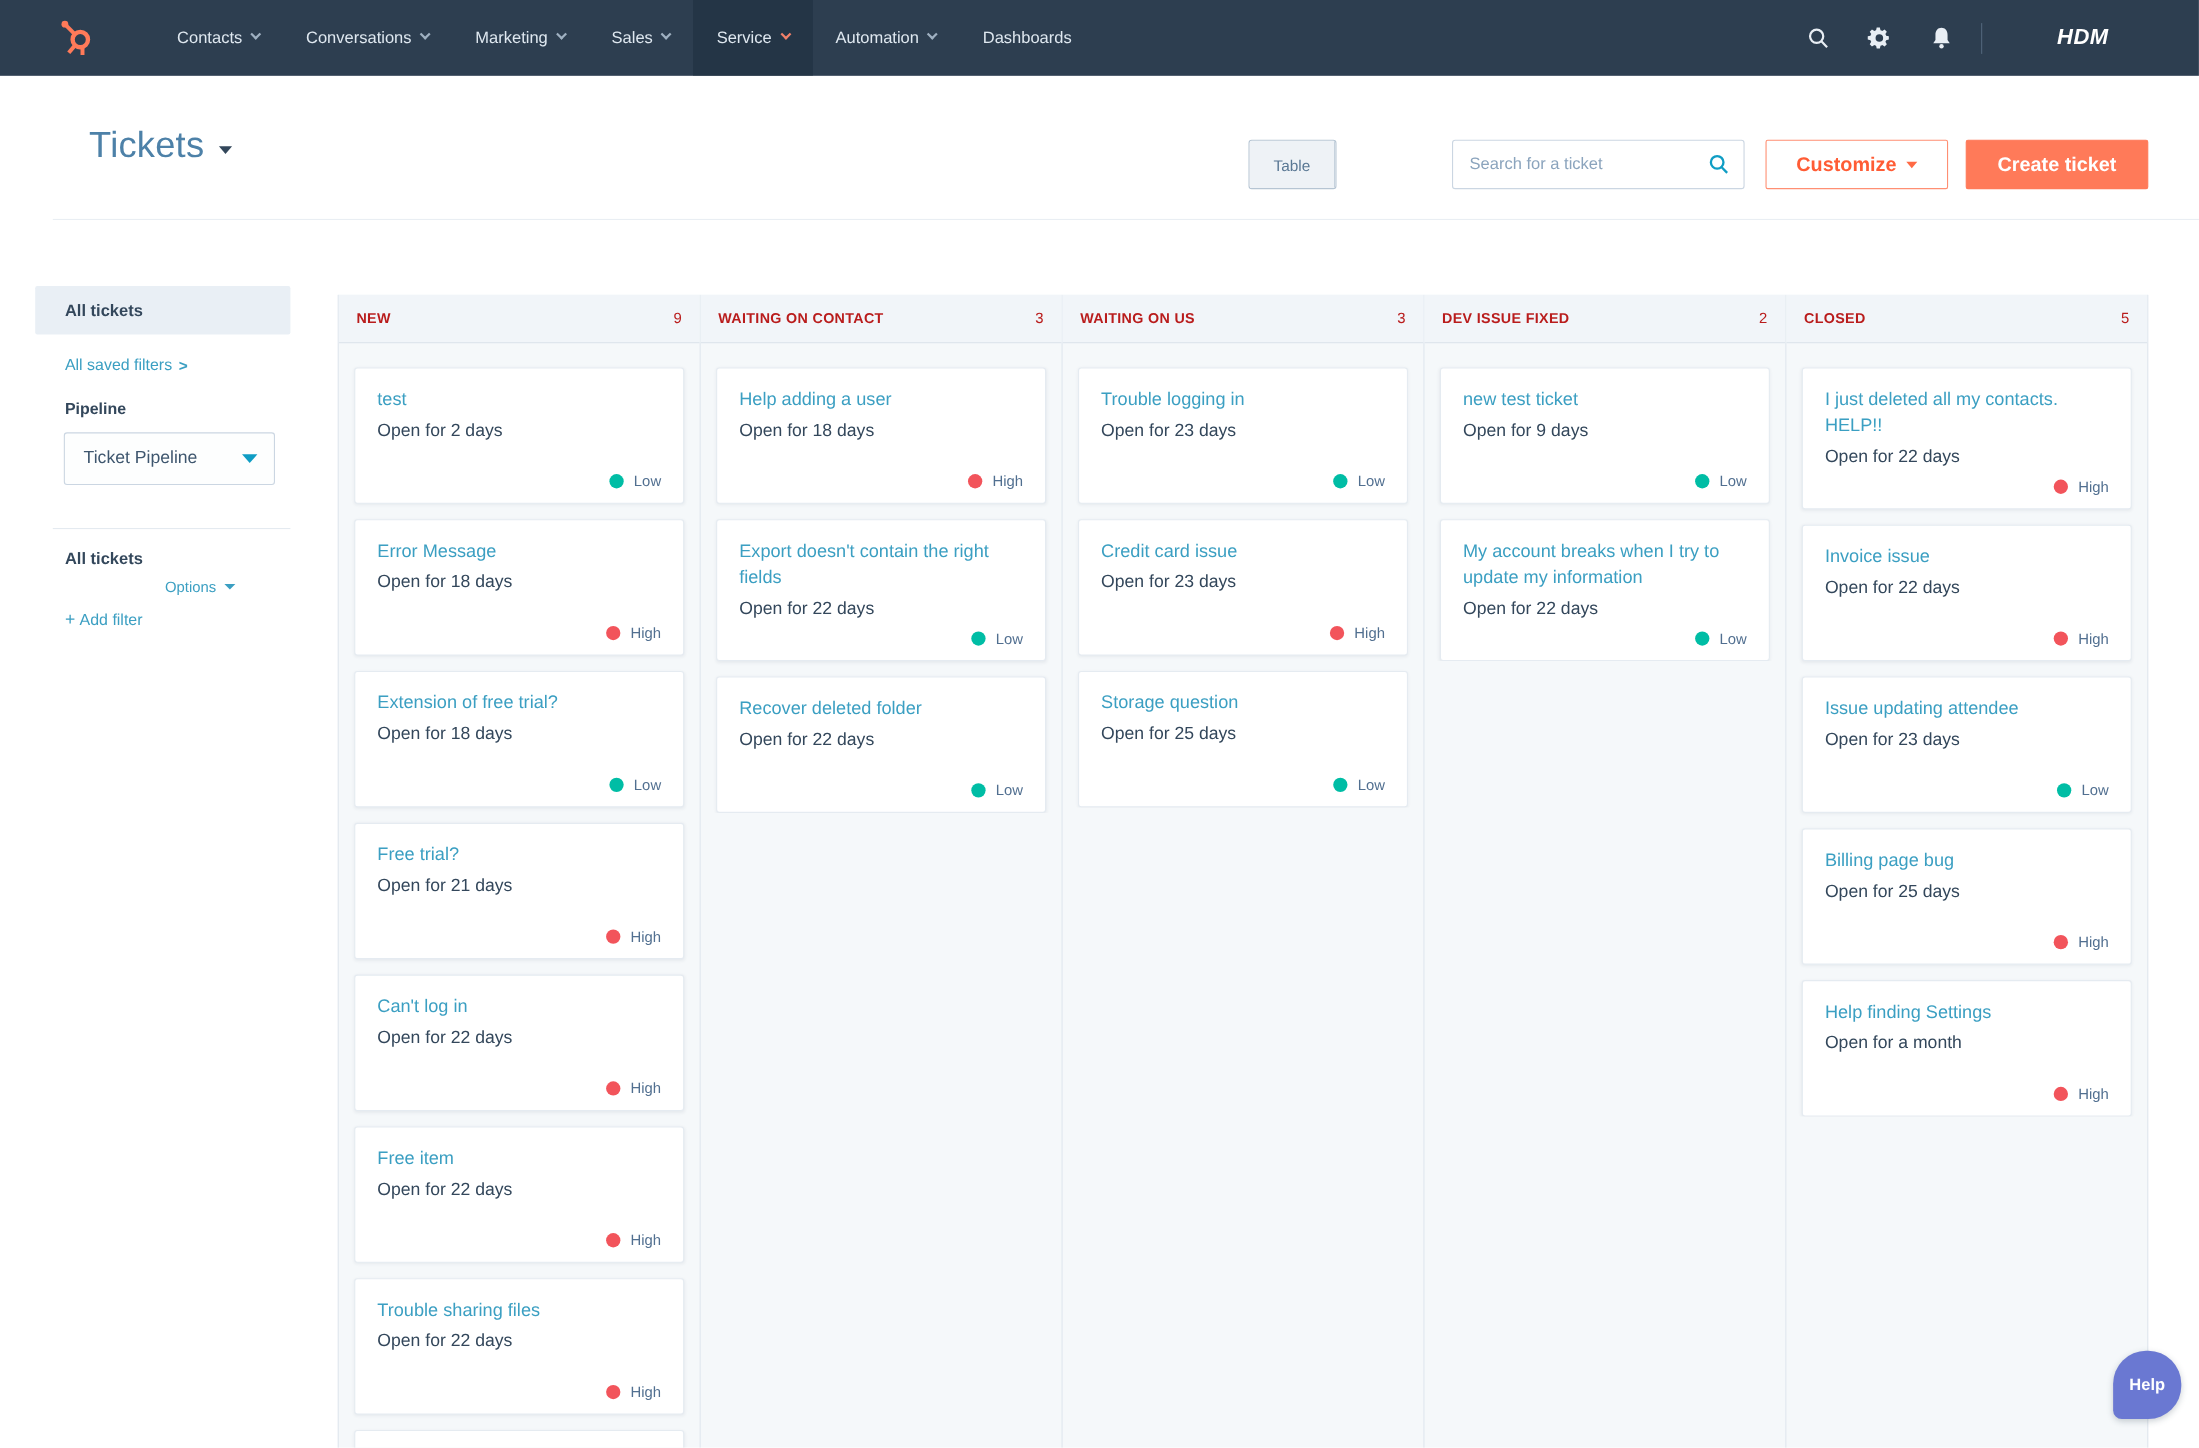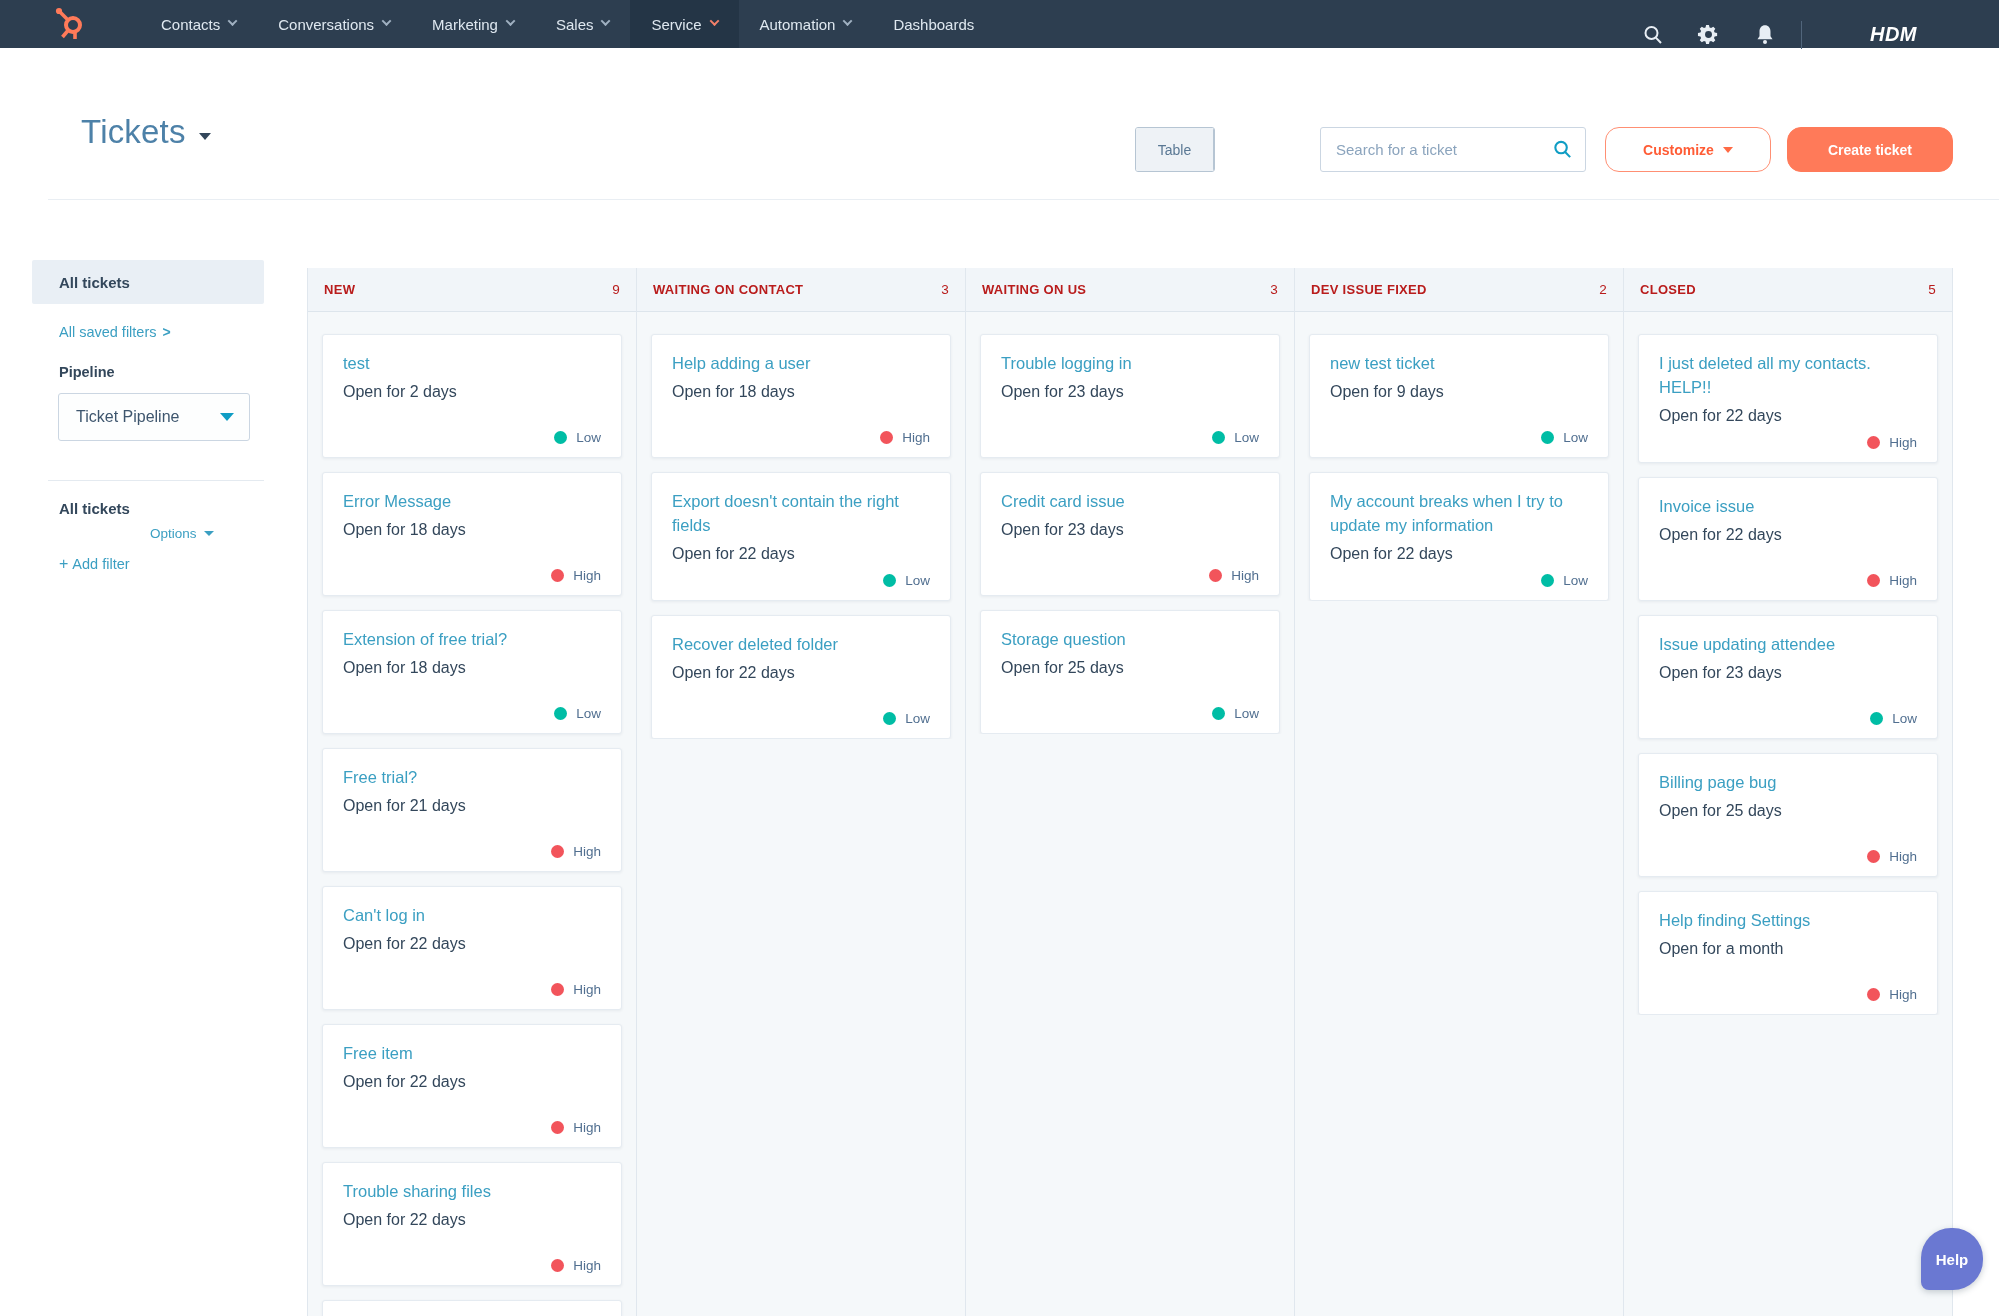--- a/index.html
+++ b/index.html
@@ -1,20 +1,20 @@
 <!DOCTYPE html>
 <html><head>
 <meta charset="utf-8">
 <style>
   * { margin:0; padding:0; box-sizing:border-box; }
   html,body { width:1999px; height:1316px; overflow:hidden; background:#fff;
               font-family:"Liberation Sans","DejaVu Sans",sans-serif; color:#33475b; }
 
   
-  .topnav { position:absolute; left:0; top:0; width:1999px; height:48px;
+  .topnav { position:absolute; left:0; top:0; width:1999px; height:69px;
             background:#2d3e50; display:flex; align-items:stretch; }
   .brand { width:140px; display:flex; align-items:center; justify-content:center; cursor:pointer; }
   .nav-items { display:flex; align-items:stretch; }
   .nav-item { display:flex; align-items:center; padding:0 21px; color:#dfe8f0;
               font-size:15px; font-weight:500; cursor:pointer; white-space:nowrap; }
   .nav-item.active { background:#243546; }
   .chev { display:inline-block; width:7px; height:7px; border-right:2px solid #9fb0c1;
           border-bottom:2px solid #9fb0c1; transform:rotate(45deg) translate(-1px,-1px);
           margin-left:9px; margin-top:-4px; }
   .nav-item.active .chev { border-color:#f2806a; }
@@ -38,21 +38,21 @@
                 font-size:14px; cursor:pointer; }
   .toggle-btn.table { width:78px; background:#eef2f6; color:#5a7894; border-right:1px solid #b6c5d3; }
 
   .searchbox { position:absolute; left:1320px; top:58px; width:266px; height:45px; }
   .searchbox input { width:100%; height:100%; border:1px solid #cbd6e2; border-radius:3px;
                      padding:0 44px 0 15px; font-size:15px; color:#33475b;
                      font-family:inherit; outline:none; }
   .searchbox input::placeholder { color:#8ba4bd; }
   .searchbox .search-glyph { position:absolute; right:13px; top:12px; }
 
-  .btn { position:absolute; top:58px; height:45px; border-radius:14px; font-size:14px; font-weight:700;
+  .btn { position:absolute; top:58px; height:45px; border-radius:2px; font-size:18px; font-weight:700;
          display:flex; align-items:center; justify-content:center; cursor:pointer; }
   .btn-customize { left:1605px; width:166px; background:#fff; border:1px solid #ff8f73; color:#ff5c35; }
   .cust-caret { width:0; height:0; border-left:5px solid transparent; border-right:5px solid transparent;
                 border-top:6px solid #ff6a45; margin-left:9px; }
   .btn-create { left:1787px; width:166px; background:#ff7a59; border:1px solid #ff7a59; color:#fff; }
 
   
   .content { position:absolute; left:0; top:200px; width:1999px; height:1116px; background:#fff; }
 
   

